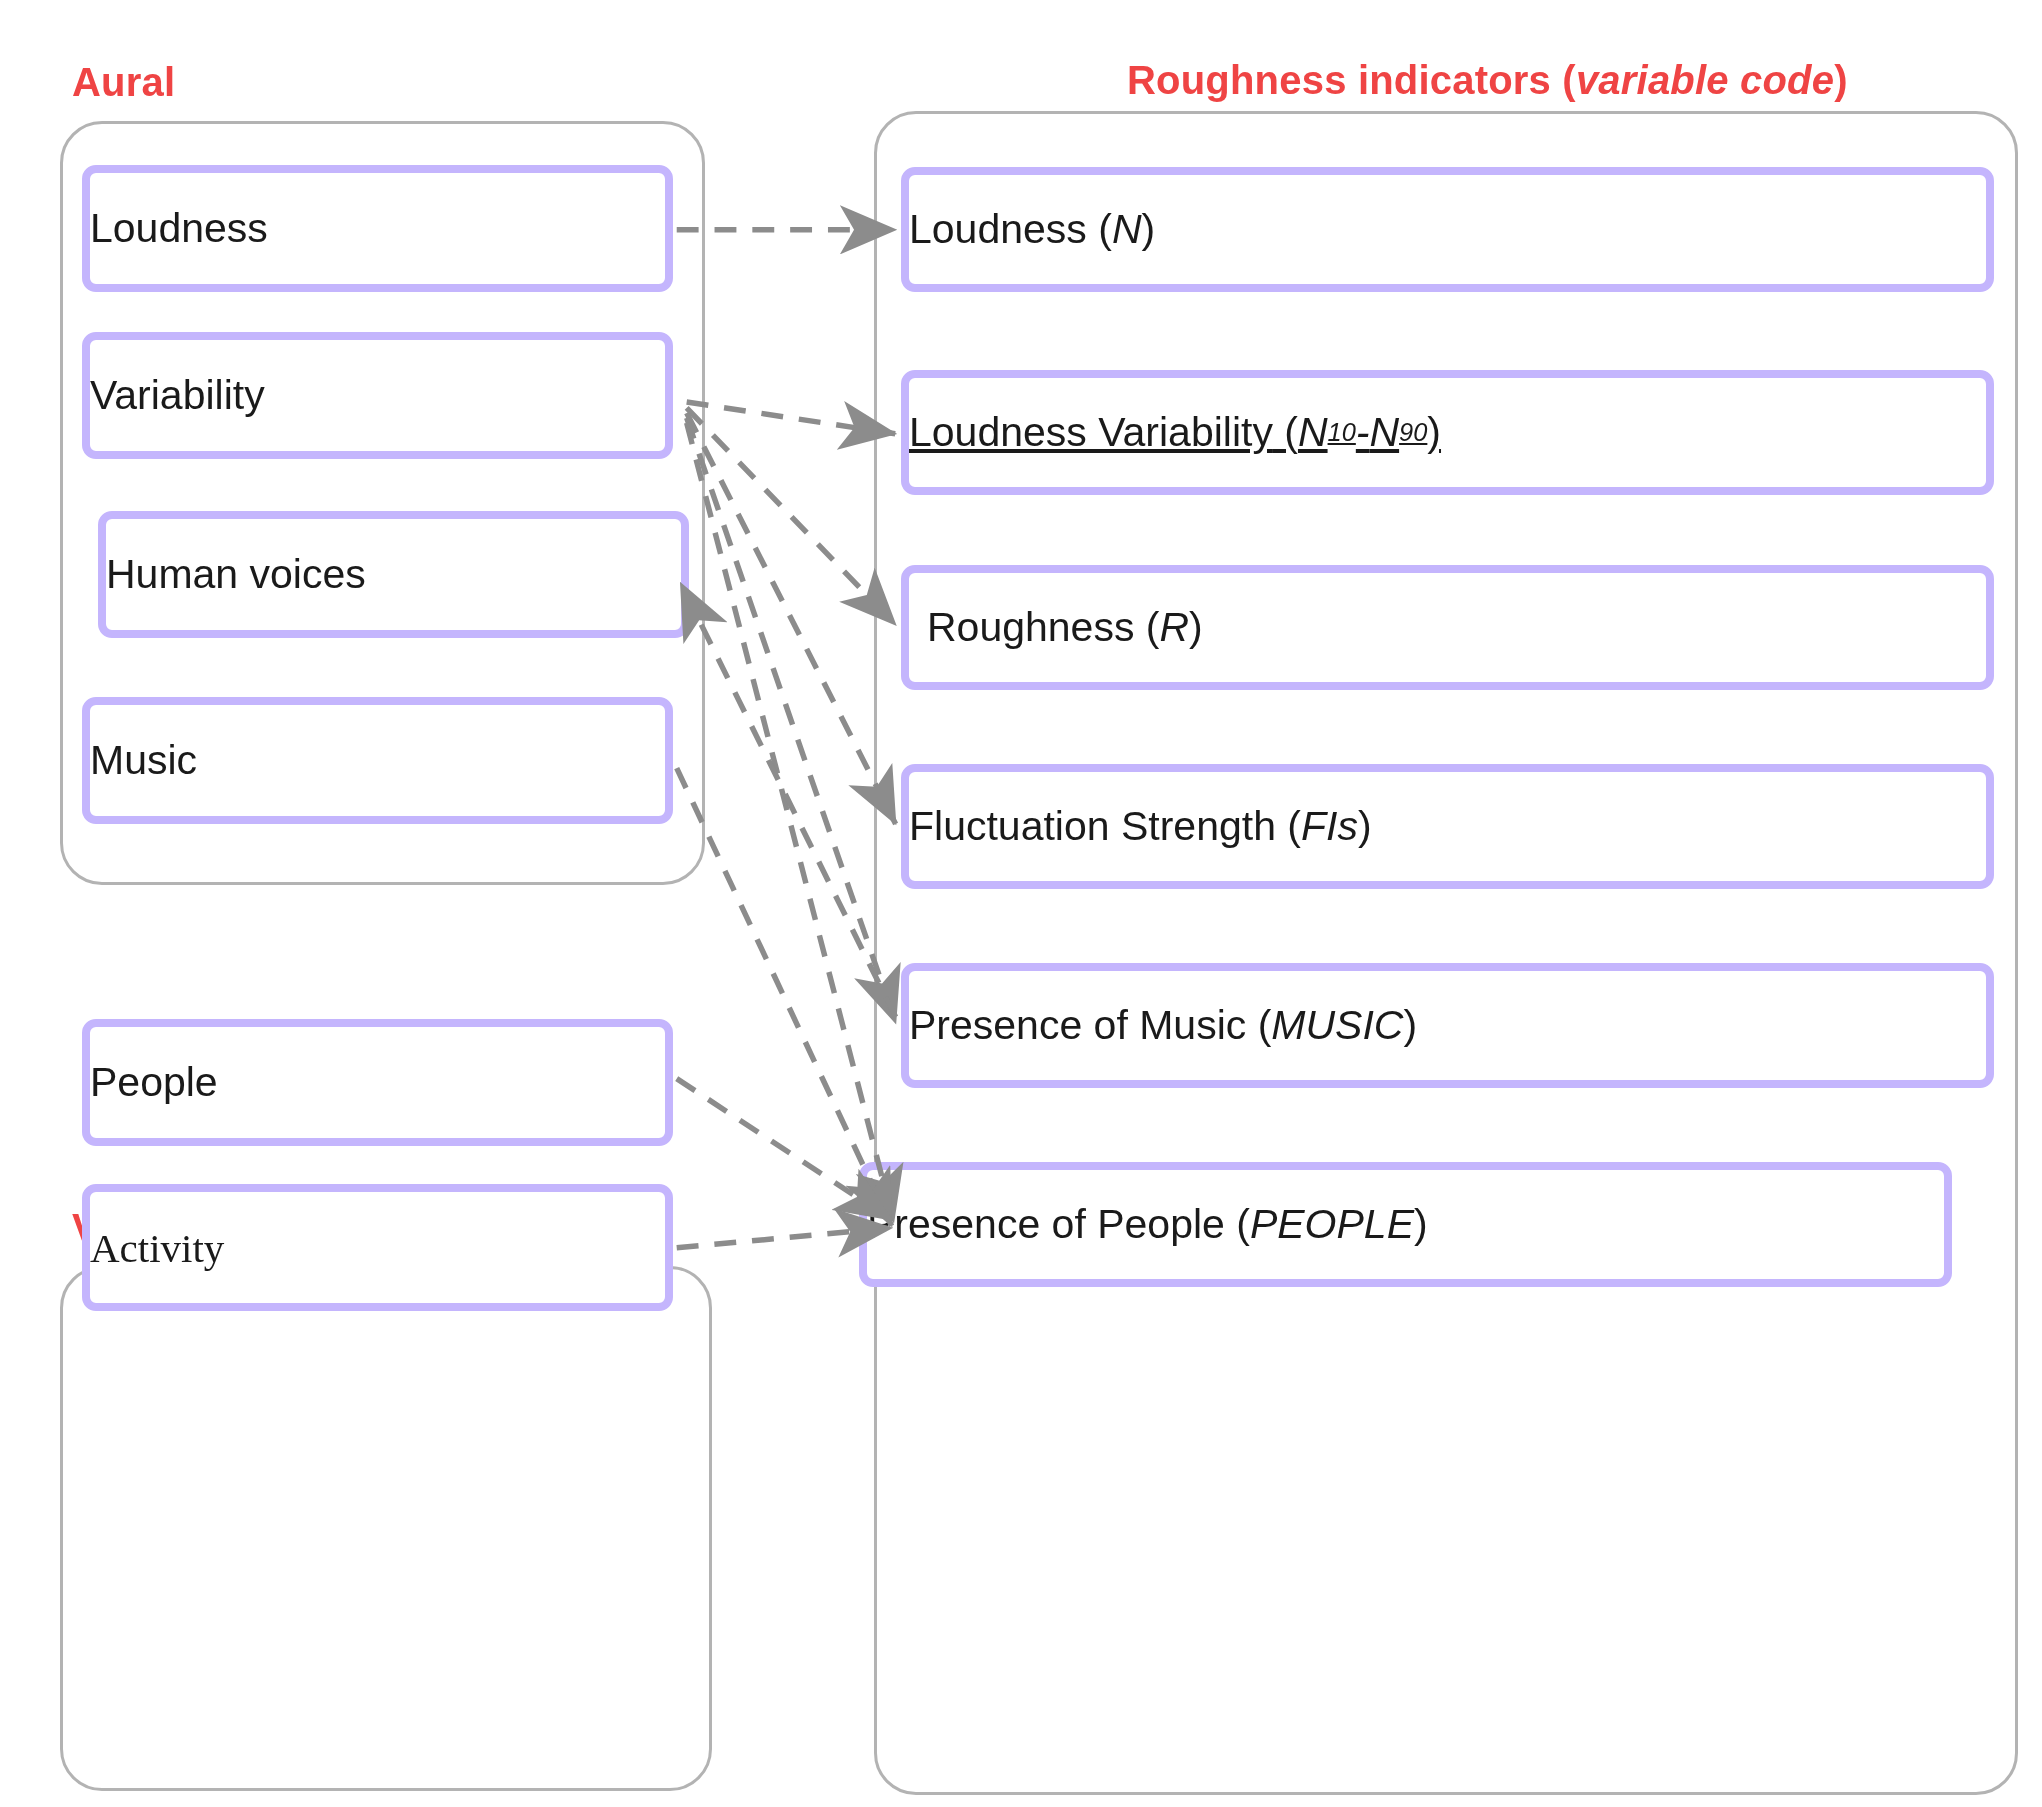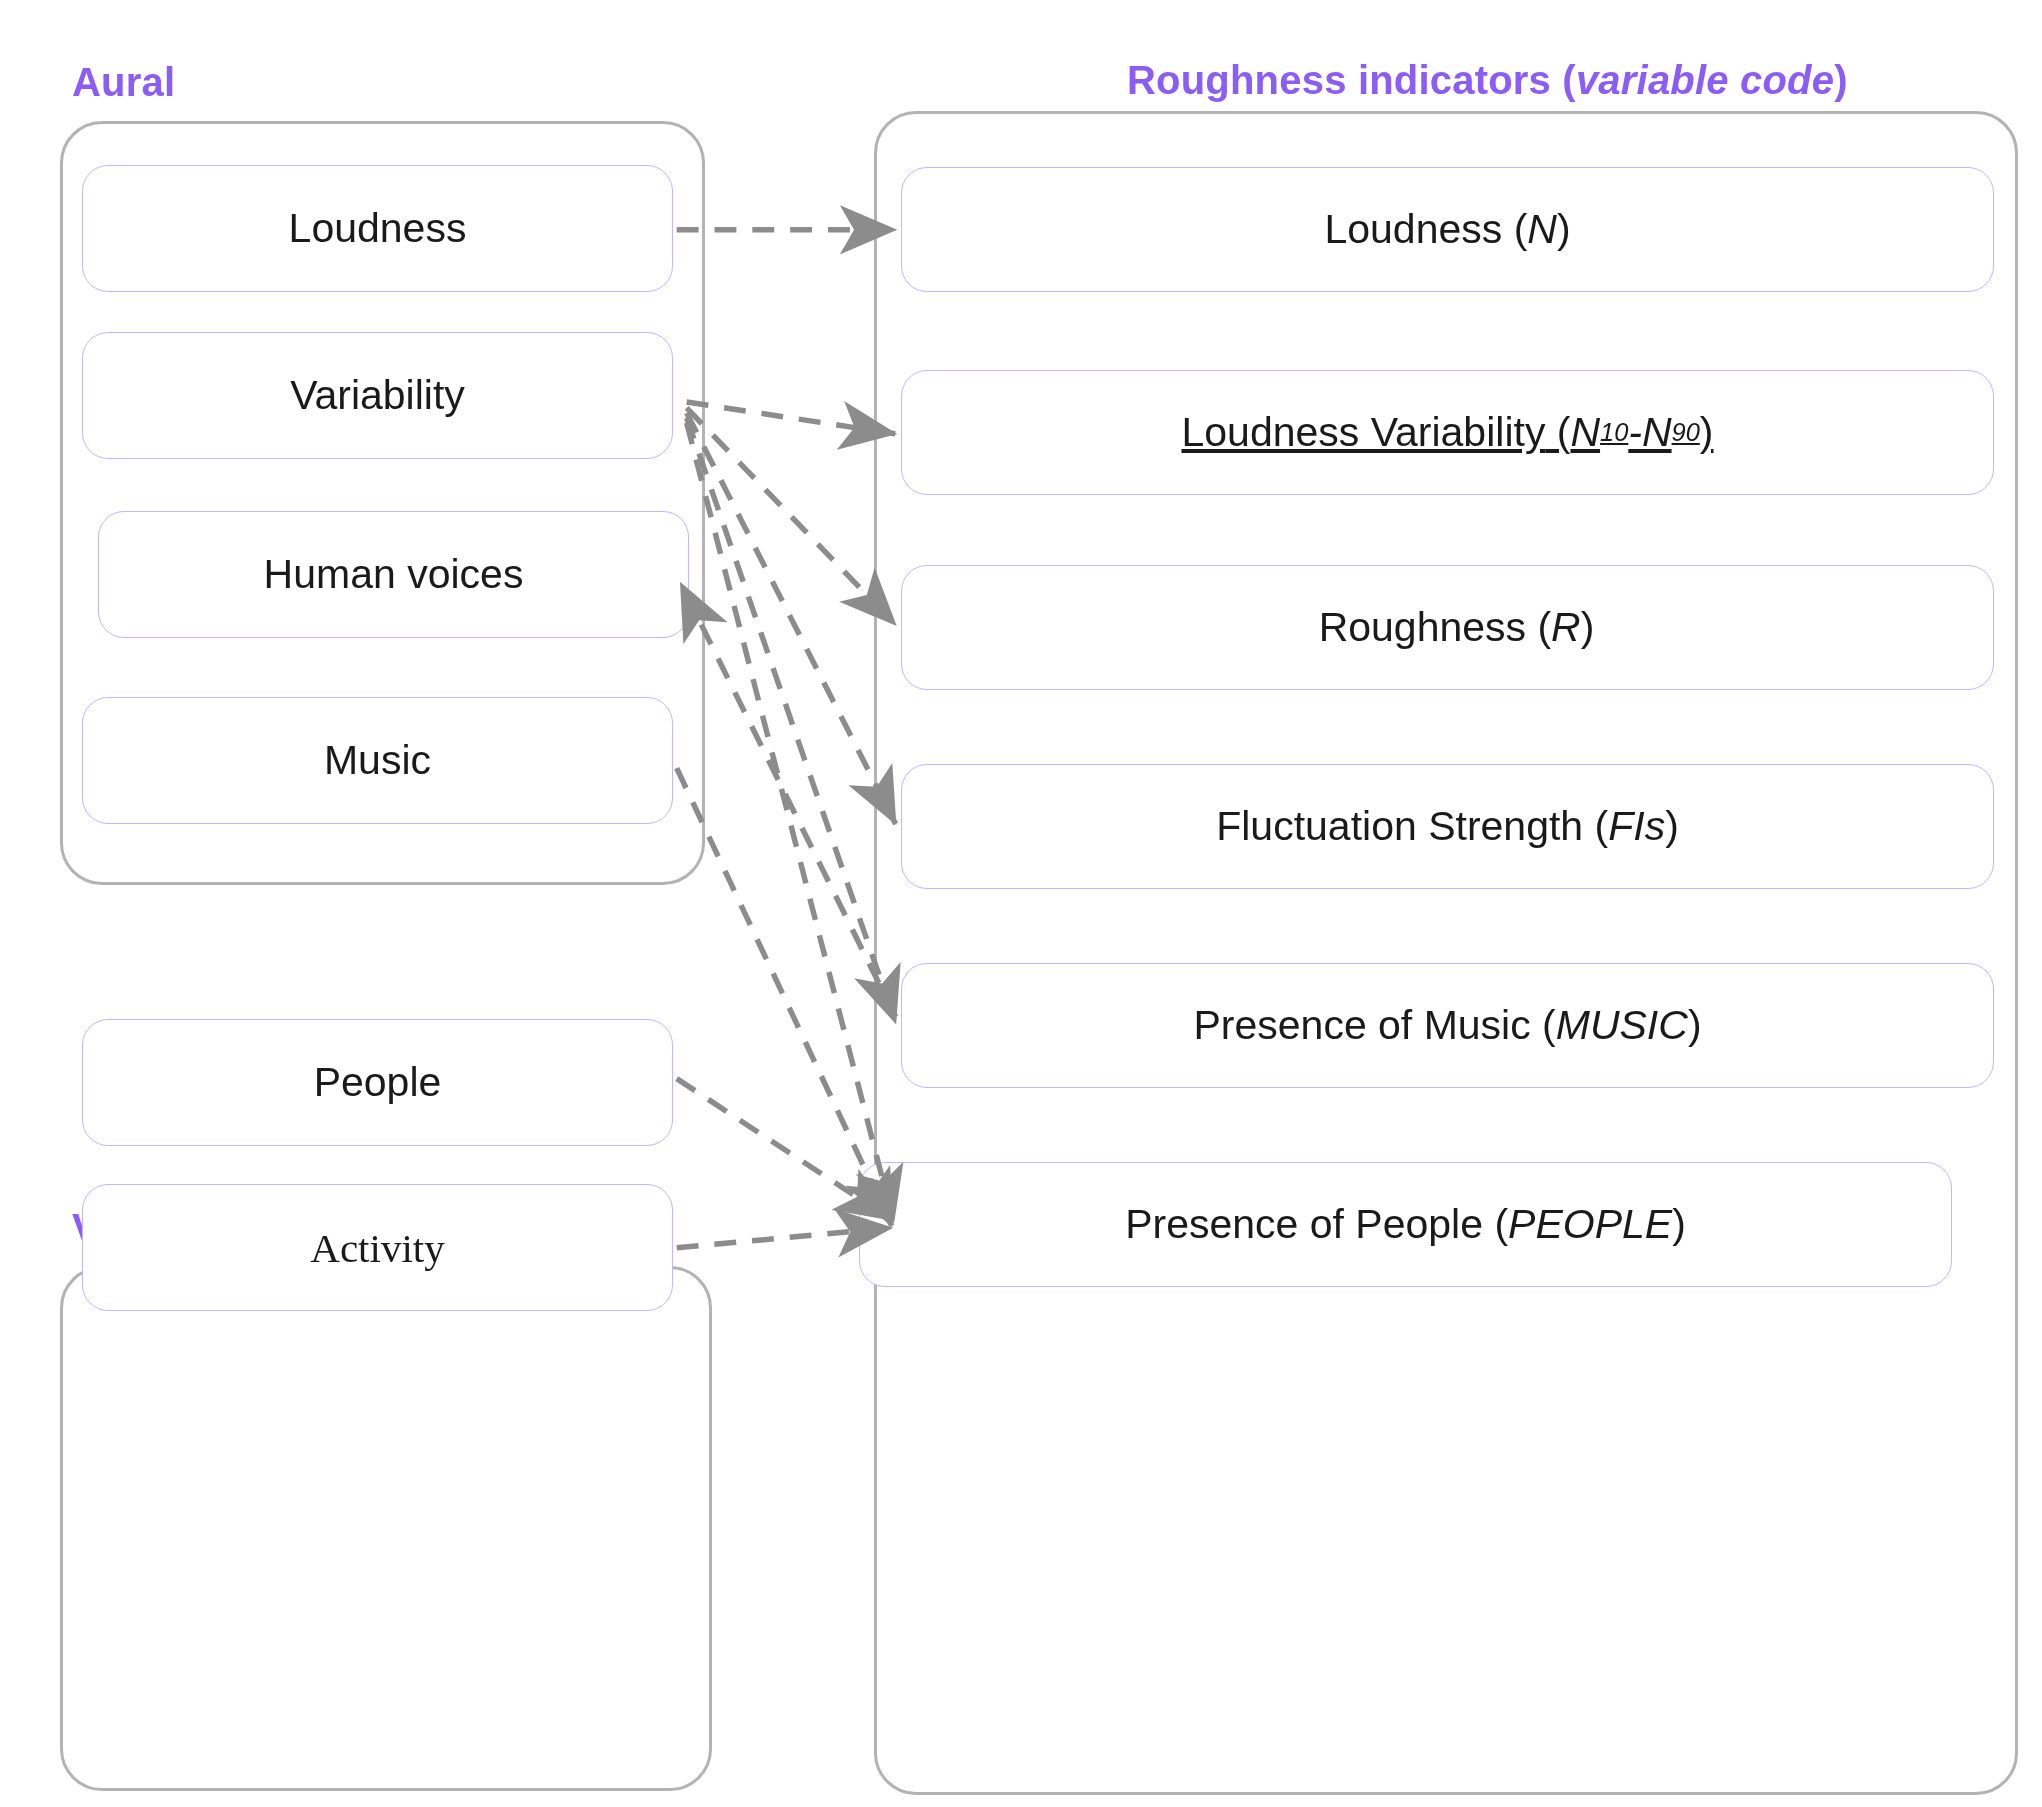--- a/index.html
+++ b/index.html
@@ -2,21 +2,21 @@
 <html><head>
 <meta charset="utf-8">
 <style>
   html,body{margin:0;padding:0;background:#ffffff;}
   body{font-family:"Liberation Sans", sans-serif;}
   #stage{position:relative;width:2043px;height:1808px;background:#ffffff;overflow:hidden;}
 
   .col-label{
     position:absolute;
     font-weight:bold;
-    color:#8b5cf6;
+    color:#ef4444;
     font-size:40px;
     letter-spacing:0.2px;
     white-space:nowrap;
   }
   #label-aural{left:72px;top:60px;}
   #label-visual{left:72px;top:1206px;}
   #label-indicators{left:1127px;top:58px;}
   #label-indicators .ital{font-style:italic;}
 
   .group-box{
@@ -25,27 +25,27 @@
     border-radius:42px;
     background:transparent;
     box-sizing:border-box;
   }
   #group-aural{left:60px;top:121px;width:645px;height:764px;}
   #group-visual{left:60px;top:1266px;width:652px;height:525px;}
   #group-indicators{left:874px;top:111px;width:1144px;height:1684px;}
 
   .item-box{
     position:absolute;
-    border:1px solid #c4b5fd;
-    border-radius:26px;
+    border:8px solid #c4b5fd;
+    border-radius:14px;
     background:#ffffff;
     box-sizing:border-box;
     display:flex;
     align-items:center;
-    justify-content:center;
+    justify-content:flex-start;
     color:#1a1a1a;
     font-size:41px;
     white-space:nowrap;
   }
   .item-box .code{font-style:italic;}
   .item-box .sub{font-size:0.62em;font-style:italic;vertical-align:sub;}
 
   
   #box-loudness{left:82px;top:165px;width:591px;height:127px;}
   #box-variability{left:82px;top:332px;width:591px;height:127px;}

